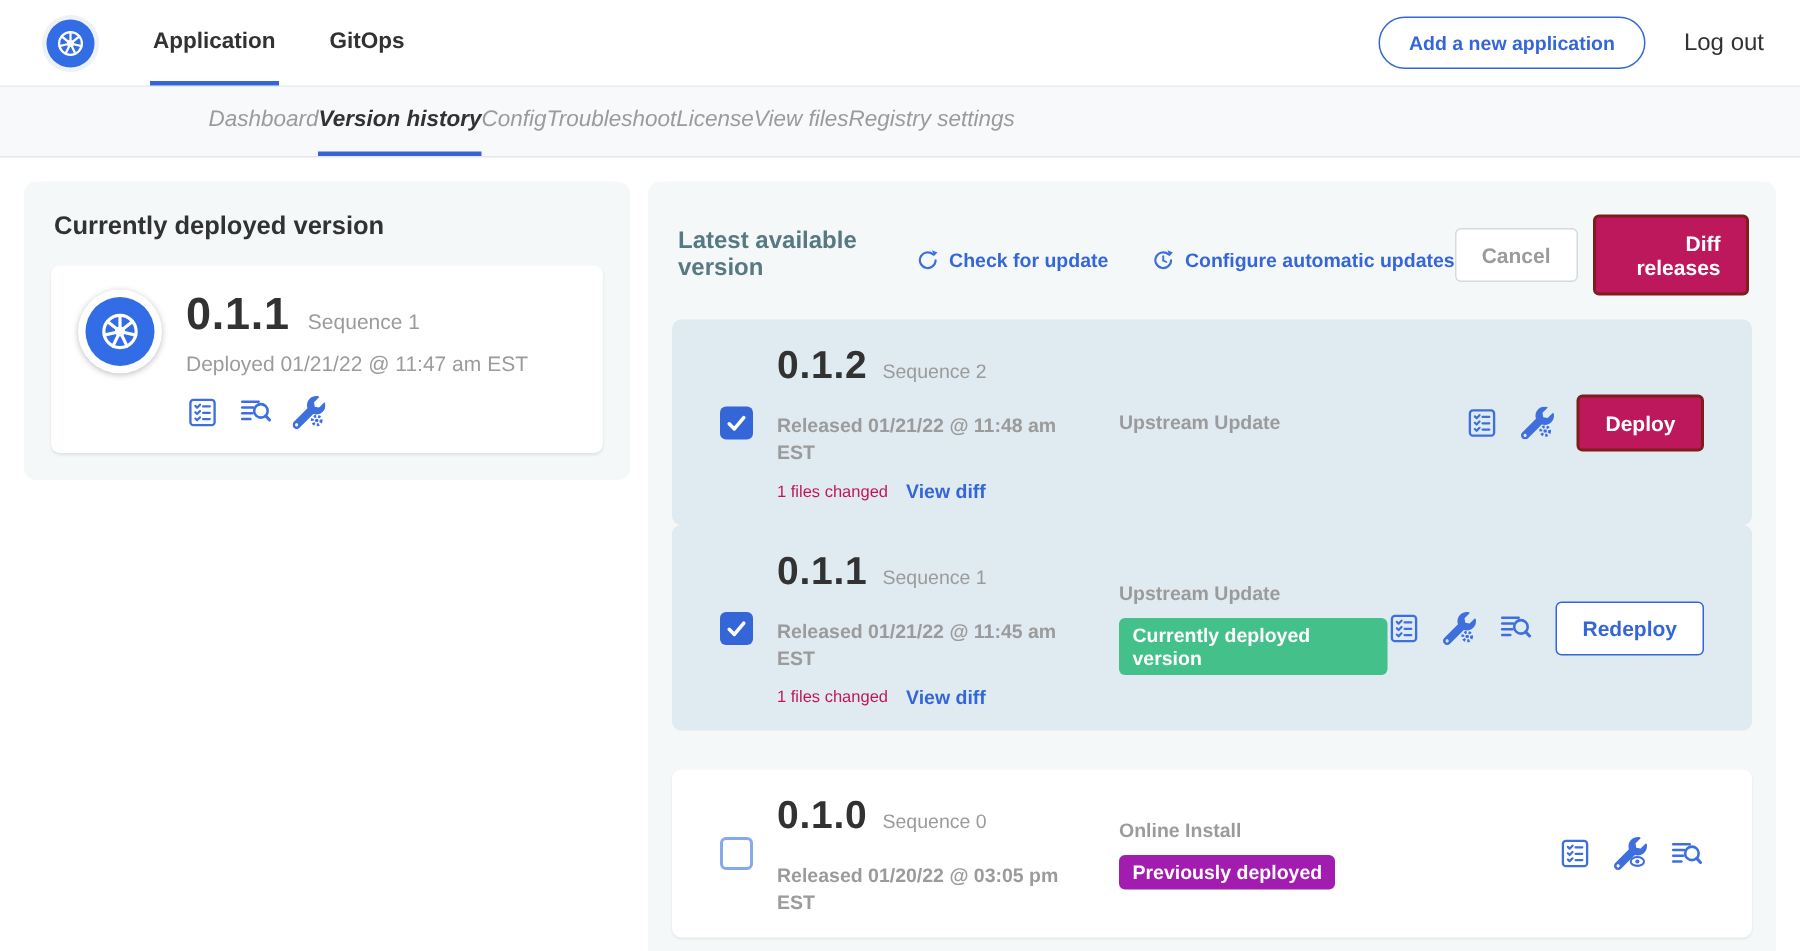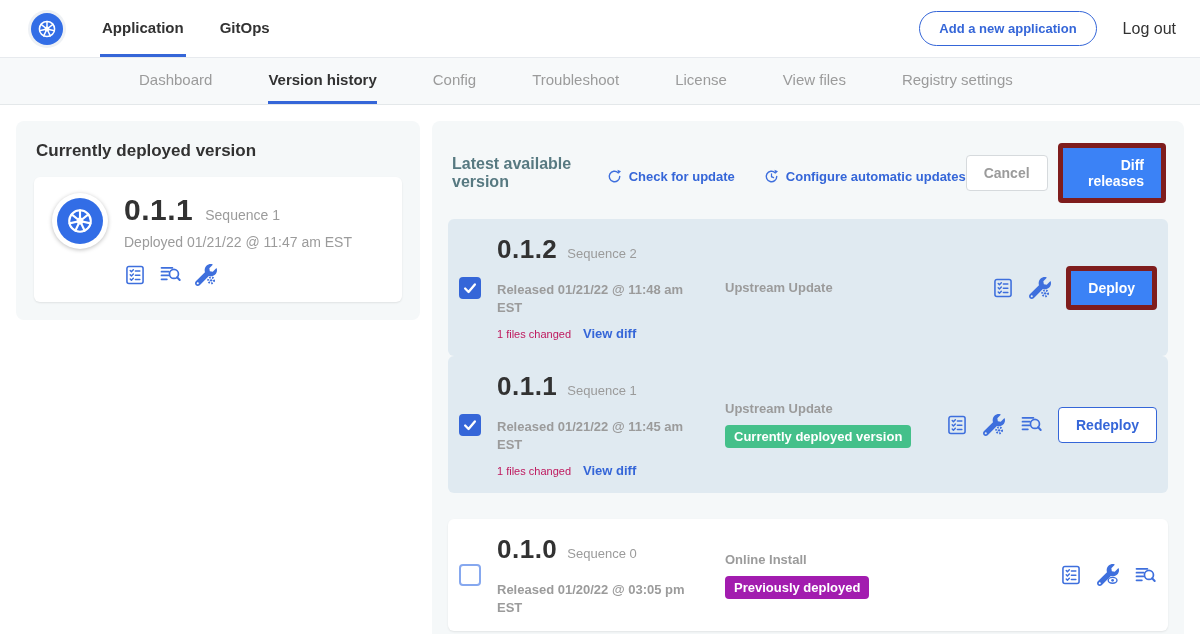--- a/index.html
+++ b/index.html
@@ -36,21 +36,21 @@
   .pill-btn {
     background:#fff; border:1px solid #3566d8; color:#3566d8;
     font-weight:700; font-size:13px; padding:9px 19px; border-radius:19px;
     font-family:inherit; cursor:pointer;
   }
   .logout { font-size:16px; color:#323232; cursor:pointer; }
 
   
   .subnav {
     height:47px; background:#f7f9fa; border-bottom:1px solid #e4e8ea;
-    display:flex; align-items:stretch; padding-left:139px; gap:56px;
+    display:flex; align-items:stretch; padding-left:139px; font-style:italic;
   }
   .subnav-tab {
     display:flex; align-items:center; font-size:15px; color:#9b9b9b;
     border-bottom:3px solid transparent; cursor:pointer; white-space:nowrap;
   }
   .subnav-tab.active { color:#323232; font-weight:700; border-bottom-color:#3566d8; }
 
   
   .main { display:flex; align-items:flex-start; gap:12px; padding:16px; }
 
@@ -82,25 +82,25 @@
   .text-link {
     display:flex; align-items:center; gap:6px; color:#3566d8;
     font-size:13px; font-weight:700; cursor:pointer; white-space:nowrap;
   }
   .link-check { margin-left:14px; margin-top:6px; }
   .link-config { margin-left:28px; margin-top:6px; }
   .header-spacer { flex:1; }
   .btn { font-family:inherit; font-size:14px; font-weight:700; border-radius:4px;
     padding:9px 17px; cursor:pointer;text-align:right; }
   .btn-cancel { background:#fff; border:1px solid #d6dadd; color:#9b9b9b; margin-right:10px; }
-  .btn-primary { background:#3b82f6; border:5px solid #7f1d1d; color:#fff; }
+  .btn-primary { background:#be185d; border:2px solid #7f1d1d; color:#fff; }
   .btn-outline { background:#fff; border:1px solid #3566d8; color:#3566d8; }
 
   .version-row {
-    border-radius:6px; padding:15px 11px; display:flex; align-items:center;
+    border-radius:6px; padding:15px 32px; display:flex; align-items:center;
   }
   .version-row.selected { background:#e0eaf1; }
   .version-row.plain { background:#fff; box-shadow:0 1px 2px rgba(0,0,0,.08); }
   .checkbox {
     width:22px; height:22px; border-radius:4px; flex:none; margin-right:16px; cursor:pointer;
     display:flex; align-items:center; justify-content:center;
   }
   .checkbox.checked { background:#3566d8; }
   .checkbox.unchecked { background:#fff; border:2px solid #86a8ef; }
   .version-col { width:202px; flex:none; }

